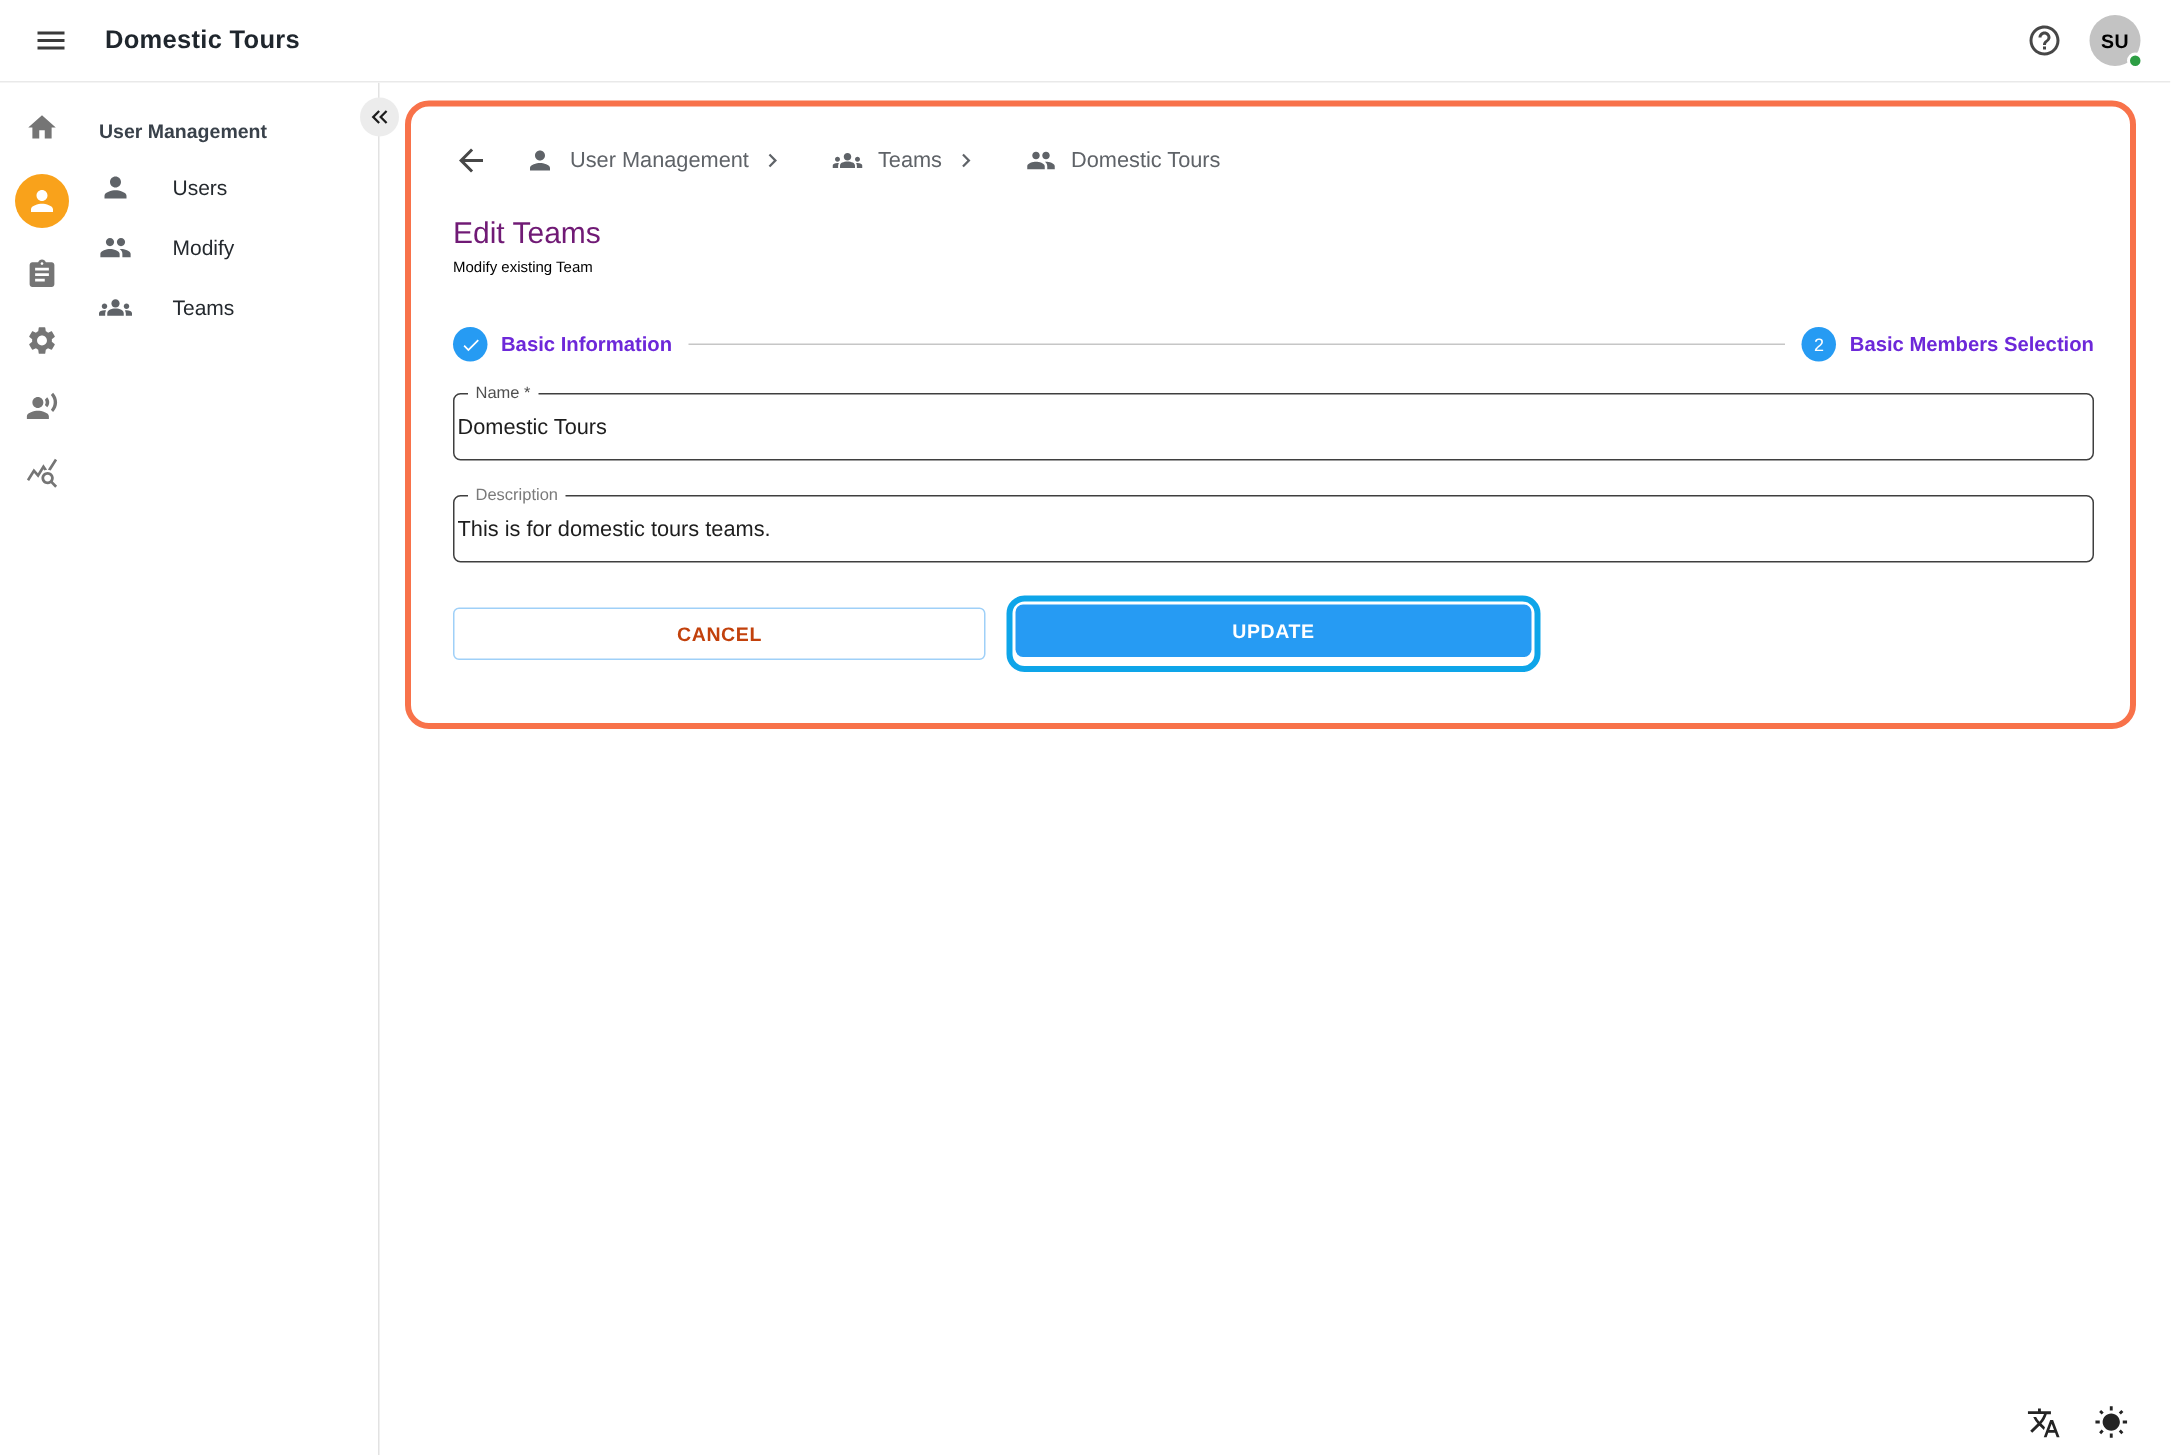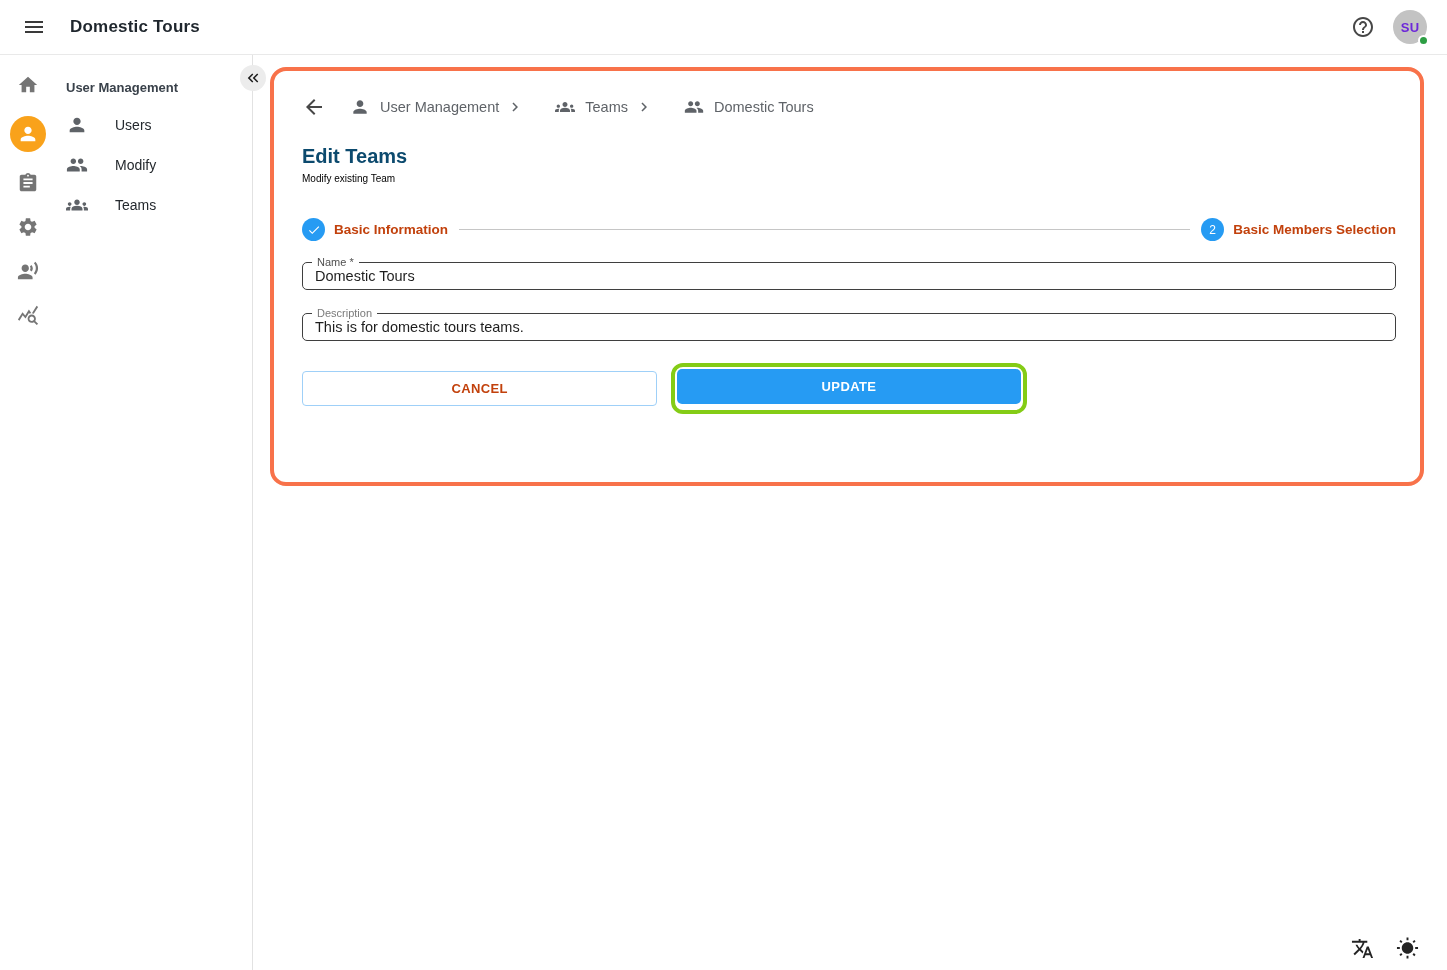--- a/index.html
+++ b/index.html
@@ -5,21 +5,21 @@
   * { margin:0; padding:0; box-sizing:border-box; }
   html,body { width:1447px; height:970px; background:#fff; font-family:"Liberation Sans", sans-serif; overflow:hidden; }
 
   
   .topbar { height:55px; display:flex; align-items:center; padding:0 20px 0 22px; border-bottom:1px solid #e9e9e9; background:#fff; position:relative; z-index:5; }
   .hamburger { width:24px; height:24px; color:#3a3a3a; cursor:pointer; }
   .topbar-title { margin-left:24px; font-size:17px; font-weight:700; color:#1f262d; letter-spacing:.2px; }
   .topbar-right { margin-left:auto; display:flex; align-items:center; gap:18px; }
   .help-btn { width:24px; height:24px; color:#474747; cursor:pointer; }
   .avatar-wrap { position:relative; width:34px; height:34px; }
-  .avatar { width:34px; height:34px; border-radius:50%; background:#c3c3c3; color:#6d28d9; font-size:13px; font-weight:700; display:flex; align-items:center; justify-content:center; letter-spacing:.3px; }
+  .avatar { width:34px; height:34px; border-radius:50%; background:#c3c3c3; color:#000000; font-size:13px; font-weight:700; display:flex; align-items:center; justify-content:center; letter-spacing:.3px; }
   .status-dot { position:absolute; right:-2px; bottom:-2px; width:11px; height:11px; border-radius:50%; background:#2d9e44; border:2px solid #fff; }
 
   
   .layout { display:flex; height:915px; position:relative; }
 
   .rail { width:55px; display:flex; flex-direction:column; align-items:center; padding-top:13px; gap:10px; }
   .rail-item { width:44px; height:34px; display:flex; align-items:center; justify-content:center; color:#757575; cursor:pointer; }
   .rail-item svg { width:22px; height:22px; }
   .rail-item.active { height:44px; }
   .rail-item.active .active-circle { width:36px; height:36px; border-radius:50%; background:#f9a21b; display:flex; align-items:center; justify-content:center; color:#fff; }
@@ -40,41 +40,41 @@
   .panel { position:absolute; left:17px; top:12px; right:23px; height:419px; border:4px solid #f8724a; border-radius:16px; background:#fff; padding:14px 24px 0 28px; }
 
   .breadcrumb { display:flex; align-items:center; margin-top:10px; color:#5f6368; }
   .back-arrow { width:24px; height:24px; color:#474747; cursor:pointer; }
   .crumb { display:flex; align-items:center; gap:10px; margin-left:24px; cursor:pointer; }
   .crumb .icon { width:20px; height:20px; color:#5f6368; }
   .crumb .txt { font-size:14.5px; color:#5f6368; }
   .crumb-sep { width:18px; height:18px; color:#5f6368; margin:0 7px; }
 
   .page-head { margin-top:26px; }
-  .page-title { font-size:20px; font-weight:700; color:#0c4a6e;margin-top:16px; }
+  .page-title { font-size:20px; font-weight:400; color:#701a75;margin-top:16px; }
   .page-subtitle { margin-top:5px; font-size:10px; color:#000000; }
 
   .stepper { display:flex; align-items:center; margin-top:34px; }
   .step { display:flex; align-items:center; gap:9px; }
   .step-circle { width:23px; height:23px; border-radius:50%; background:#269bf3; color:#fff; display:flex; align-items:center; justify-content:center; font-size:12px; flex:0 0 auto; }
   .step-circle svg { width:14px; height:14px; }
-  .step-label { font-size:13.5px; font-weight:700; color:#c2410c; white-space:nowrap; }
+  .step-label { font-size:13.5px; font-weight:700; color:#6d28d9; white-space:nowrap; }
   .step.upcoming .step-label { font-weight:600; }
   .connector { flex:1; height:1px; background:#c6c6c6; margin:0 11px; }
 
-  .field { position:relative; margin-top:21px; height:28px; border:1px solid #3f3f3f; border-radius:5px; display:flex; align-items:center; padding:0 12px; background:#fff; }
+  .field { position:relative; margin-top:21px; height:45px; border:1px solid #3f3f3f; border-radius:5px; display:flex; align-items:center; padding:0 2px; background:#fff; }
   .field + .field { margin-top:23px; }
   .field-label { position:absolute; top:-7px; left:9px; background:#fff; padding:0 5px; font-size:11px; color:#4f4f4f; }
   .field.secondary .field-label { color:#7a7a7a; }
   .field input { border:none; outline:none; width:100%; font-size:14.5px; color:#1e1e1e; font-family:"Liberation Sans", sans-serif; background:transparent; }
 
   .actions { display:grid; grid-template-columns:1fr 1fr 1fr; gap:14px; margin-top:22px; align-items:center; }
   .btn { height:35px; border-radius:4px; font-size:13px; font-weight:600; letter-spacing:.4px; cursor:pointer; font-family:"Liberation Sans", sans-serif; }
   .btn-outline { background:#fff; border:1px solid #9fd0f8; color:#c2410c; }
-  .highlight-ring { border:4px solid #84cc16; border-radius:12px; padding:2px 2px 6px 2px; background:#fff; }
+  .highlight-ring { border:4px solid #0ea5e9; border-radius:12px; padding:2px 2px 6px 2px; background:#fff; }
   .btn-filled { width:100%; background:#269bf3; border:none; color:#fff; border-radius:5px; }
 
   
   .float-tools { position:absolute; right:28px; bottom:10px; display:flex; align-items:center; gap:22px; }
   .tool-btn { width:23px; height:23px; color:#242424; cursor:pointer; }
 </style>
 </head>
 <body>
 
 <div class="topbar">

